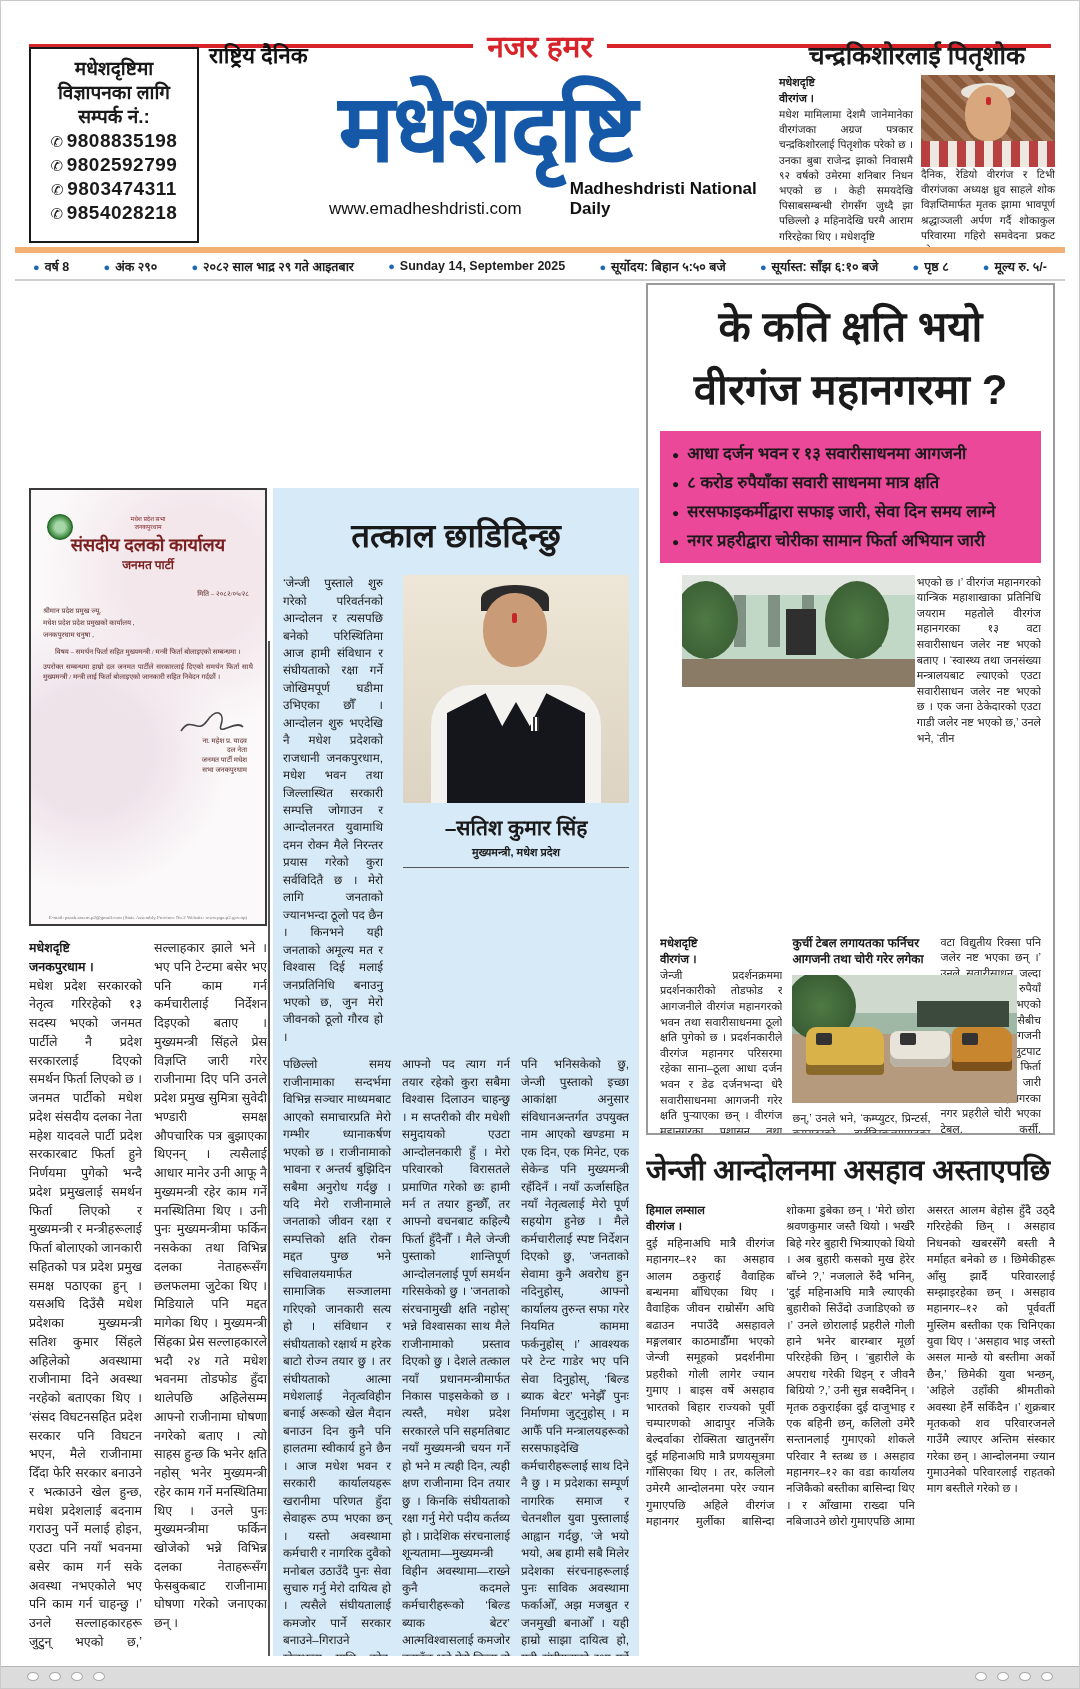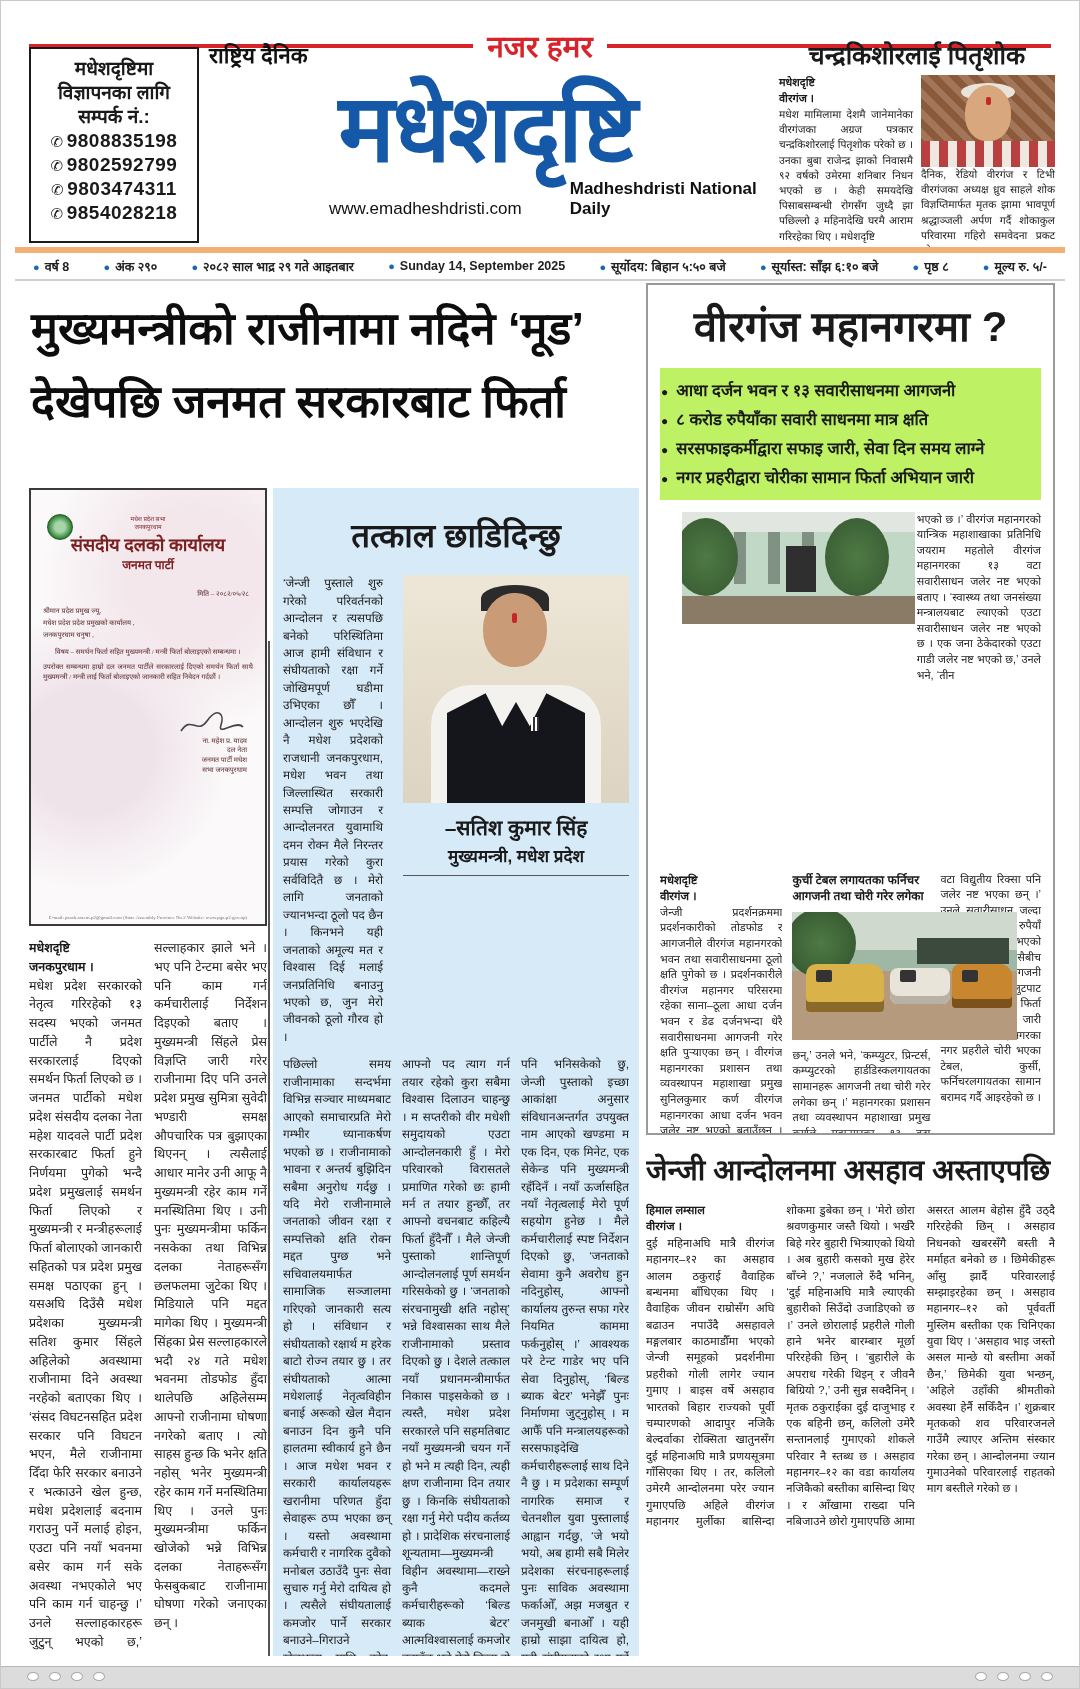--- a/index.html
+++ b/index.html
@@ -80,28 +80,28 @@
   .cm-right { width:226px; }
   .photo-cm { width:226px; height:228px; position:relative; overflow:hidden; background:linear-gradient(#eee6d6,#dcd3c2); }
   .cmp-face { position:absolute; left:80px; top:18px; width:64px; height:74px; border-radius:48%; background:#c99b76; }
   .cmp-hair { position:absolute; left:78px; top:10px; width:68px; height:26px; border-radius:50% 50% 0 0; background:#2b2b2b; }
   .cmp-tika { position:absolute; left:109px; top:38px; width:5px; height:10px; background:#c62828; border-radius:2px; }
   .cmp-shirt { position:absolute; left:28px; bottom:0; width:170px; height:118px; background:#f4f2ee; border-radius:40px 40px 0 0; }
   .cmp-vest { position:absolute; left:44px; bottom:0; width:138px; height:110px; background:#15151c; clip-path:polygon(0 100%,0 18%,28% 0,40% 30%,50% 8%,60% 30%,72% 0,100% 18%,100% 100%); }
   .cmp-badge { position:absolute; left:128px; bottom:72px; width:8px; height:14px; background:repeating-linear-gradient(90deg,#fff 0 2px,#333 2px 4px); }
   .cm-by { text-align:center; margin-top:10px; border-bottom:1.5px solid #555; padding-bottom:8px; }
   .cm-by .n { font-size:21px; font-weight:bold; }
-  .cm-by .d { font-size:17px; font-weight:bold; margin-top:3px; }
+  .cm-by .d { font-size:11px; font-weight:bold; margin-top:3px; }
   .cm-cols { margin-top:10px; column-count:3; column-gap:11px; font-size:11.8px; line-height:1.48; text-align:justify; height:760px; overflow:hidden; }
 
   
   .bg-box { position:absolute; left:645px; top:282px; width:409px; height:852px; border:2px solid #9a9a9a; background:#fff; padding:10px 12px; overflow:hidden; }
   .bg-box h1 { text-align:center; font-size:42px; font-weight:bold; line-height:1.5; }
   .bg-box h1 span { display:block; white-space:nowrap; }
-  .bg-bullets { background:#bef264; margin-top:10px; padding:8px 1px; }
+  .bg-bullets { background:#ec4899; margin-top:10px; padding:8px 12px; }
   .bg-bullets .b { font-size:16.5px; font-weight:bold; line-height:1.75; white-space:nowrap; }
   .bg-bullets .b .d { font-size:12px; margin-right:8px; }
   .bg-row1 { display:flex; gap:2px; margin-top:12px; }
   .photo-building { width:238px; height:112px; margin-left:22px; position:relative; overflow:hidden; background:linear-gradient(#e2e6e0 0 18%, #c2d8c6 18% 75%, #8a7b66 75%); }
   .pb-win { position:absolute; left:18px; top:20px; width:200px; height:52px; background:repeating-linear-gradient(90deg,#5c6b5e 0 12px,transparent 12px 34px); opacity:.65; }
   .pb-door { position:absolute; left:104px; top:34px; width:30px; height:46px; background:#2f2f2f; }
   .pb-tree1, .pb-tree2 { position:absolute; top:6px; width:64px; height:78px; border-radius:50%; background:radial-gradient(#4e7a44,#355730); }
   .pb-tree1 { left:-8px; } .pb-tree2 { right:26px; }
   .bg-c { font-size:11px; line-height:1.42; text-align:justify; }
   .bg-cC1 { width:127px; height:350px; overflow:hidden; }
@@ -185,24 +185,20 @@
     <div class="dl-item"><span class="dot">●</span><span>वर्ष 8</span></div>
     <div class="dl-item"><span class="dot">●</span><span>अंक २९०</span></div>
     <div class="dl-item"><span class="dot">●</span><span>२०८२ साल भाद्र २९ गते आइतबार</span></div>
     <div class="dl-item"><span class="dot">●</span><span>Sunday 14, September 2025</span></div>
     <div class="dl-item"><span class="dot">●</span><span>सूर्योदय: बिहान ५:५० बजे</span></div>
     <div class="dl-item"><span class="dot">●</span><span>सूर्यास्त: साँझ ६:१० बजे</span></div>
     <div class="dl-item"><span class="dot">●</span><span>पृष्ठ ८</span></div>
     <div class="dl-item"><span class="dot">●</span><span>मूल्य रु. ५/-</span></div>
   </div>
 
-  <div class="lead-hl">
-    <span>मुख्यमन्त्रीको राजीनामा नदिने ‘मूड’</span>
-    <span>देखेपछि जनमत सरकारबाट फिर्ता</span>
-  </div>
 
   <div class="letter">
     <div class="lt-head">
       <div class="lt-logo"></div>
       <div class="lt-top"><span>मधेश प्रदेश सभा</span><br><span>जनकपुरधाम</span></div>
       <div class="lt-title">संसदीय दलको कार्यालय</div>
       <div class="lt-sub">जनमत पार्टी</div>
     </div>
     <div class="lt-date">मिति – २०८२/०५/२८</div>
     <div class="lt-line">श्रीमान प्रदेश प्रमुख ज्यू,</div>
@@ -257,20 +253,21 @@
       <span>पछिल्लो समय राजीनामाका सन्दर्भमा विभिन्न सञ्चार माध्यमबाट आएको समाचारप्रति मेरो गम्भीर ध्यानाकर्षण भएको छ । राजीनामाको भावना र अन्तर्य बुझिदिन सबैमा अनुरोध गर्दछु । यदि मेरो राजीनामाले जनताको जीवन रक्षा र सम्पत्तिको क्षति रोक्न मद्दत पुग्छ भने सचिवालयमार्फत सामाजिक सञ्जालमा गरिएको जानकारी सत्य हो । संविधान र संघीयताको रक्षार्थ म हरेक बाटो रोज्न तयार छु । तर संघीयताको आत्मा मधेशलाई नेतृत्वविहीन बनाई अरूको खेल मैदान बनाउन दिन कुनै पनि हालतमा स्वीकार्य हुने छैन । आज मधेश भवन र सरकारी कार्यालयहरू खरानीमा परिणत हुँदा सेवाहरू ठप्प भएका छन् । यस्तो अवस्थामा कर्मचारी र नागरिक दुवैको मनोबल उठाउँदै पुनः सेवा सुचारु गर्नु मेरो दायित्व हो । त्यसैले संघीयतालाई कमजोर पार्ने सरकार बनाउने–गिराउने खेलभन्दा माथि उठेर, सहमतिका आधारमा नयाँ</span>
       <span> </span>
       <span>नेतृत्व चयन भएमा म आफ्नो पद त्याग गर्न तयार रहेको कुरा सबैमा विश्वास दिलाउन चाहन्छु । म सप्तरीको वीर मधेशी समुदायको एउटा आन्दोलनकारी हुँ । मेरो परिवारको विरासतले प्रमाणित गरेको छः हामी मर्न त तयार हुन्छौँ, तर आफ्नो वचनबाट कहिल्यै फिर्ता हुँदैनौँ । मैले जेन्जी पुस्ताको शान्तिपूर्ण आन्दोलनलाई पूर्ण समर्थन गरिसकेको छु । ‘जनताको संरचनामुखी क्षति नहोस्’ भन्ने विश्वासका साथ मैले राजीनामाको प्रस्ताव दिएको छु । देशले तत्काल नयाँ प्रधानमन्त्रीमार्फत निकास पाइसकेको छ । त्यस्तै, मधेश प्रदेश सरकारले पनि सहमतिबाट नयाँ मुख्यमन्त्री चयन गर्ने हो भने म त्यही दिन, त्यही क्षण राजीनामा दिन तयार छु । किनकि संघीयताको रक्षा गर्नु मेरो पदीय कर्तव्य हो । प्रादेशिक संरचनालाई शून्यतामा—मुख्यमन्त्री विहीन अवस्थामा—राख्ने कुनै कदमले कर्मचारीहरूको ‘बिल्ड ब्याक बेटर’ आत्मविश्वासलाई कमजोर बनाउँछ भन्ने मेरो</span>
       <span> </span>
       <span>चिन्ता हो । यस सन्दर्भमा मैले गठबन्धनका नेताहरूलाई पनि भनिसकेको छु, जेन्जी पुस्ताको इच्छा आकांक्षा अनुसार संविधानअन्तर्गत उपयुक्त नाम आएको खण्डमा म एक दिन, एक मिनेट, एक सेकेन्ड पनि मुख्यमन्त्री रहँदिनँ । नयाँ ऊर्जासहित नयाँ नेतृत्वलाई मेरो पूर्ण सहयोग हुनेछ । मैले कर्मचारीलाई स्पष्ट निर्देशन दिएको छु, ‘जनताको सेवामा कुनै अवरोध हुन नदिनुहोस्, आफ्नो कार्यालय तुरुन्त सफा गरेर नियमित काममा फर्कनुहोस् ।’ आवश्यक परे टेन्ट गाडेर भए पनि सेवा दिनुहोस्, ‘बिल्ड ब्याक बेटर’ भनेझैँ पुनः निर्माणमा जुट्नुहोस् । म आफैँ पनि मन्त्रालयहरूको सरसफाइदेखि कर्मचारीहरूलाई साथ दिने नै छु । म प्रदेशका सम्पूर्ण नागरिक समाज र चेतनशील युवा पुस्तालाई आह्वान गर्दछु, ‘जे भयो भयो, अब हामी सबै मिलेर प्रदेशका संरचनाहरूलाई पुनः साविक अवस्थामा फर्काओँ, अझ मजबुत र जनमुखी बनाओँ । यही हाम्रो साझा दायित्व हो, यही संघीयताको रक्षा गर्ने बाटो हो । धन्यवाद, जय मधेश ।’</span>
     </div>
   </div>
 
   <div class="bg-box">
     <h1>
+      <span>के कति क्षति भयो</span>
       <span>वीरगंज महानगरमा ?</span>
     </h1>
     <div class="bg-bullets">
       <div class="b"><span class="d">●</span><span>आधा दर्जन भवन र १३ सवारीसाधनमा आगजनी</span></div>
       <div class="b"><span class="d">●</span><span>८ करोड रुपैयाँका सवारी साधनमा मात्र क्षति</span></div>
       <div class="b"><span class="d">●</span><span>सरसफाइकर्मीद्वारा सफाइ जारी, सेवा दिन समय लाग्ने</span></div>
       <div class="b"><span class="d">●</span><span>नगर प्रहरीद्वारा चोरीका सामान फिर्ता अभियान जारी</span></div>
     </div>
     <div class="bg-row1">
       <div class="photo-building">

